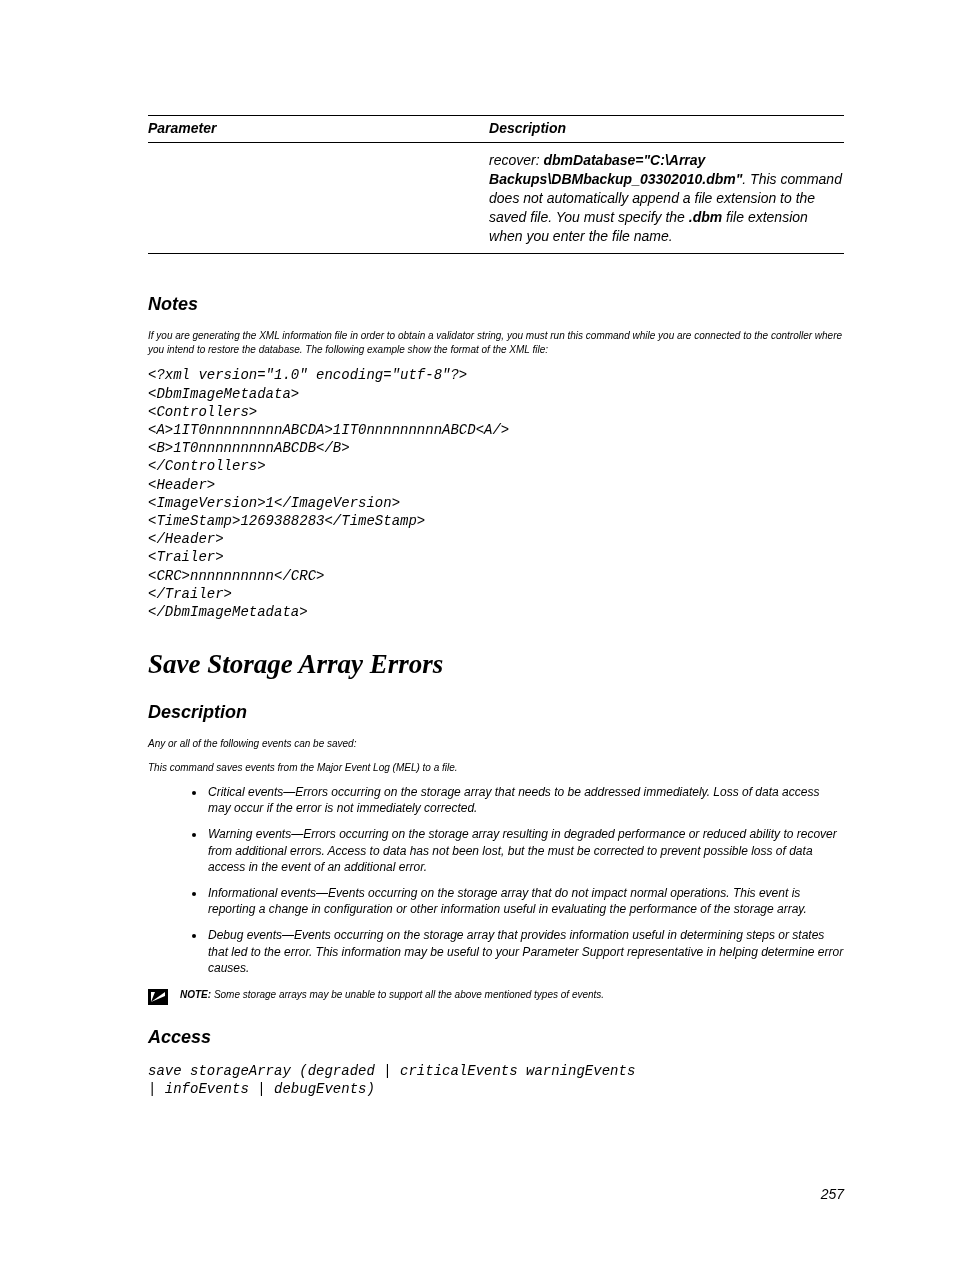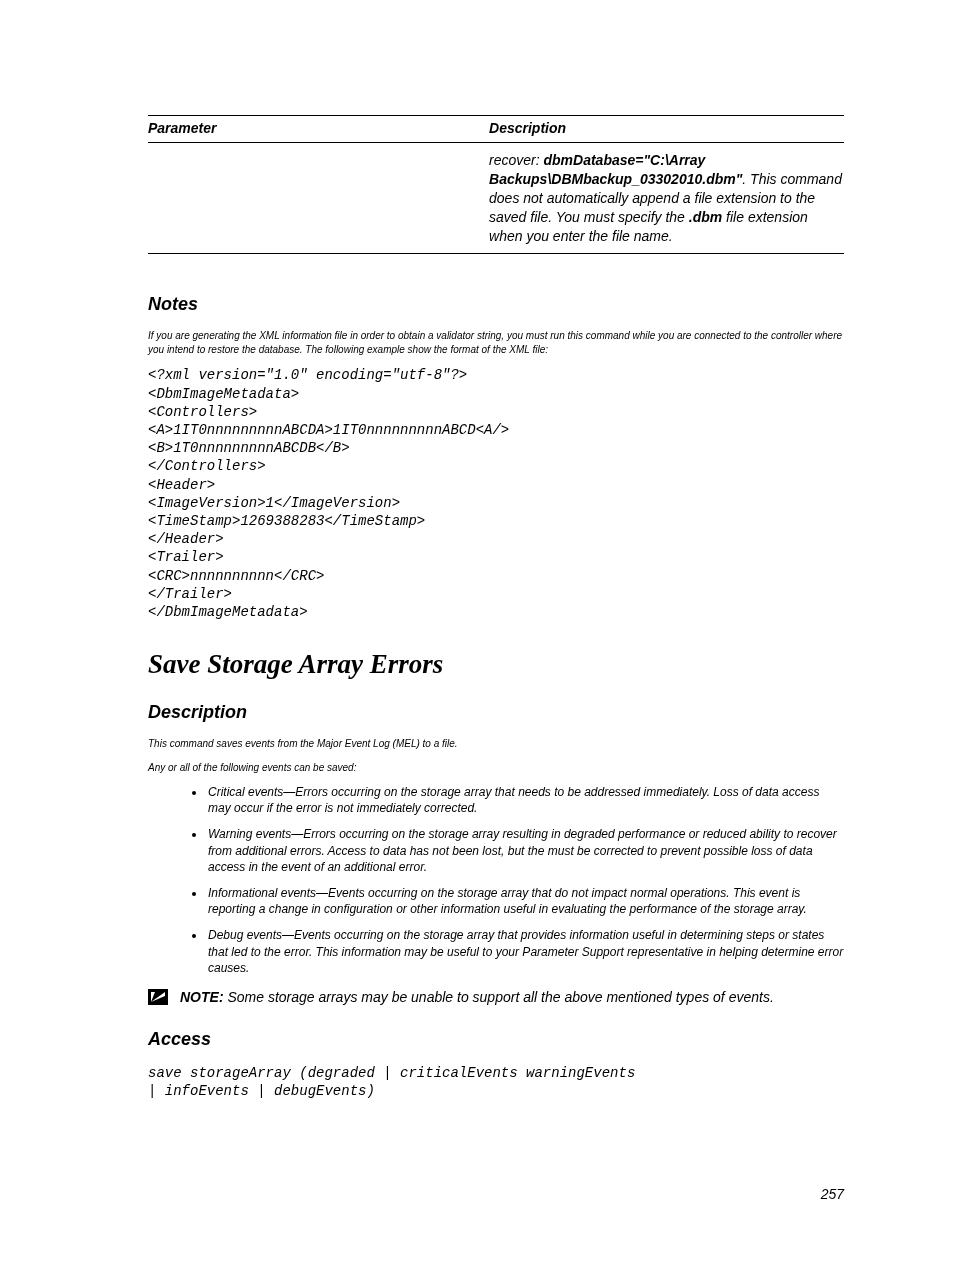--- a/index.html
+++ b/index.html
@@ -84,21 +84,21 @@
     align-items: flex-start;
     margin: 6px 0 22px 0;
   }
   .note-icon {
     flex: 0 0 20px;
     height: 16px;
     margin-right: 12px;
     margin-top: 1px;
   }
   .note-text {
-    font-size: 14px;
+    font-size: 10px;
     line-height: 1.35;
   }
   .bold { font-weight: bold; }
   .page-num {
     position: absolute;
     bottom: 66px;
     right: 110px;
     font-size: 14px;
   }
 </style>
@@ -137,22 +137,22 @@
 &lt;TimeStamp&gt;1269388283&lt;/TimeStamp&gt;
 &lt;/Header&gt;
 &lt;Trailer&gt;
 &lt;CRC&gt;nnnnnnnnnn&lt;/CRC&gt;
 &lt;/Trailer&gt;
 &lt;/DbmImageMetadata&gt;</pre>
 
   <h1 class="main-h">Save Storage Array Errors</h1>
 
   <h2 class="section-h">Description</h2>
+  <p class="body">Any or all of the following events can be saved:</p>
   <p class="body">This command saves events from the Major Event Log (MEL) to a file.</p>
-  <p class="body">Any or all of the following events can be saved:</p>
 
   <ul class="bullets">
     <li>Critical events—Errors occurring on the storage array that needs to be addressed immediately. Loss of data access may occur if the error is not immediately corrected.</li>
     <li>Warning events—Errors occurring on the storage array resulting in degraded performance or reduced ability to recover from additional errors. Access to data has not been lost, but the must be corrected to prevent possible loss of data access in the event of an additional error.</li>
     <li>Informational events—Events occurring on the storage array that do not impact normal operations. This event is reporting a change in configuration or other information useful in evaluating the performance of the storage array.</li>
     <li>Debug events—Events occurring on the storage array that provides information useful in determining steps or states that led to the error. This information may be useful to your Parameter Support representative in helping determine error causes.</li>
   </ul>
 
   <div class="note-row">
     <span class="note-icon">

